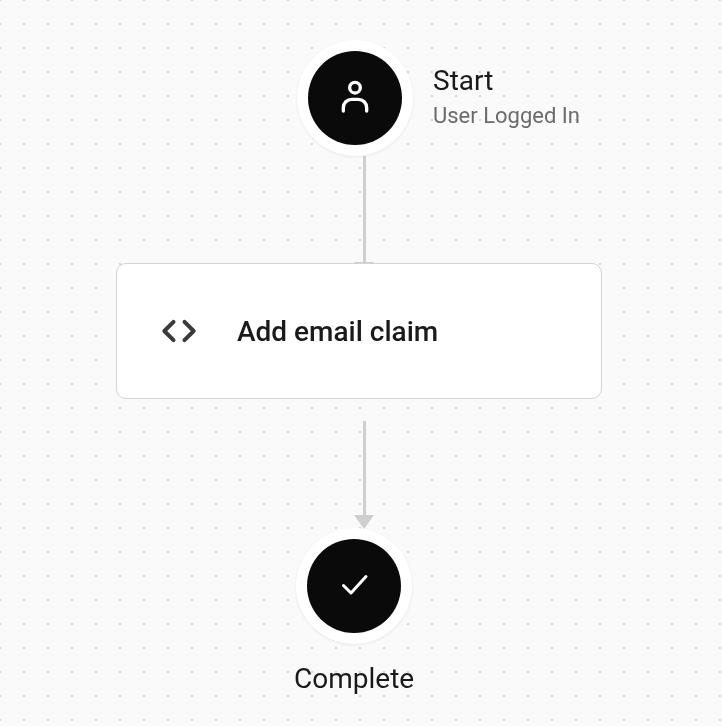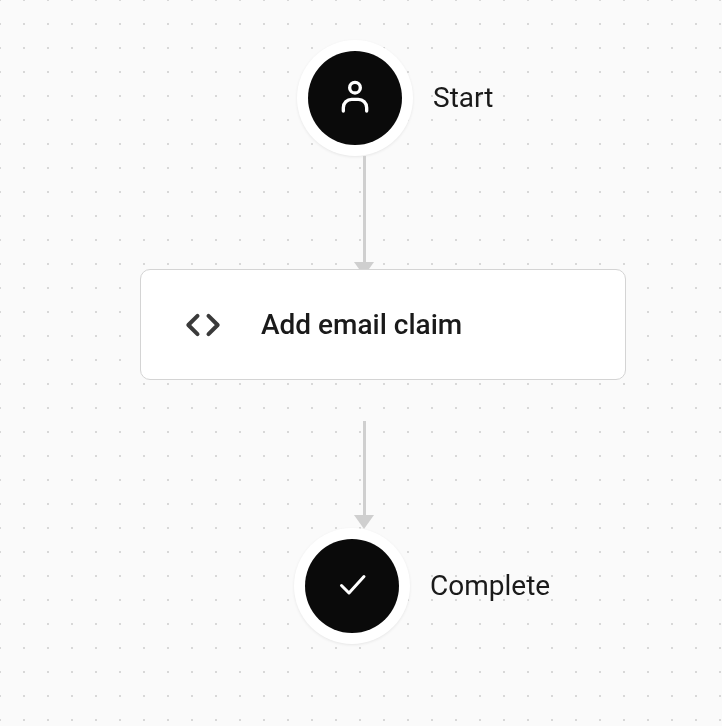--- a/index.html
+++ b/index.html
@@ -129,28 +129,28 @@
     
     
     .start-node {
       top: 40px;
       left: 297px;
     }
     
     .complete-node {
       top: 528px;
       left: 294px;
+      flex-direction: column;
     }
     
     .action-node {
-      top: 269px;
+      top: 263px;
       left: 116px;
       width: 486px;
-      height: 111px;
-      margin-left: 24px;
+      height: 136px;
     }
     
     .arrow1 {
       top: 156px;
       left: 354px;
     }
     .arrow1 .arrow-line {
       height: 107px;
     }
     
@@ -175,20 +175,21 @@
         <span>
           <svg width="40" height="40" viewBox="0 0 24 24" fill="none" stroke="currentColor" stroke-width="2" stroke-linecap="round" stroke-linejoin="round">
             <circle cx="12" cy="7" r="3.2"></circle>
             <path d="M5 21v-2a5 5 0 0 1 5-5h4a5 5 0 0 1 5 5v2"></path>
           </svg>
         </span>
       </div>
     </div>
     <div class="node-labels">
       <div class="node-title">Start</div>
+      <div class="node-subtitle">User Logged In</div>
     </div>
   </div>
 
   <div class="arrow-connector arrow1">
     <div class="arrow-line"></div>
     <div class="arrow-head"></div>
   </div>
 
   <div class="action-box action-node">
     <span class="action-icon">

